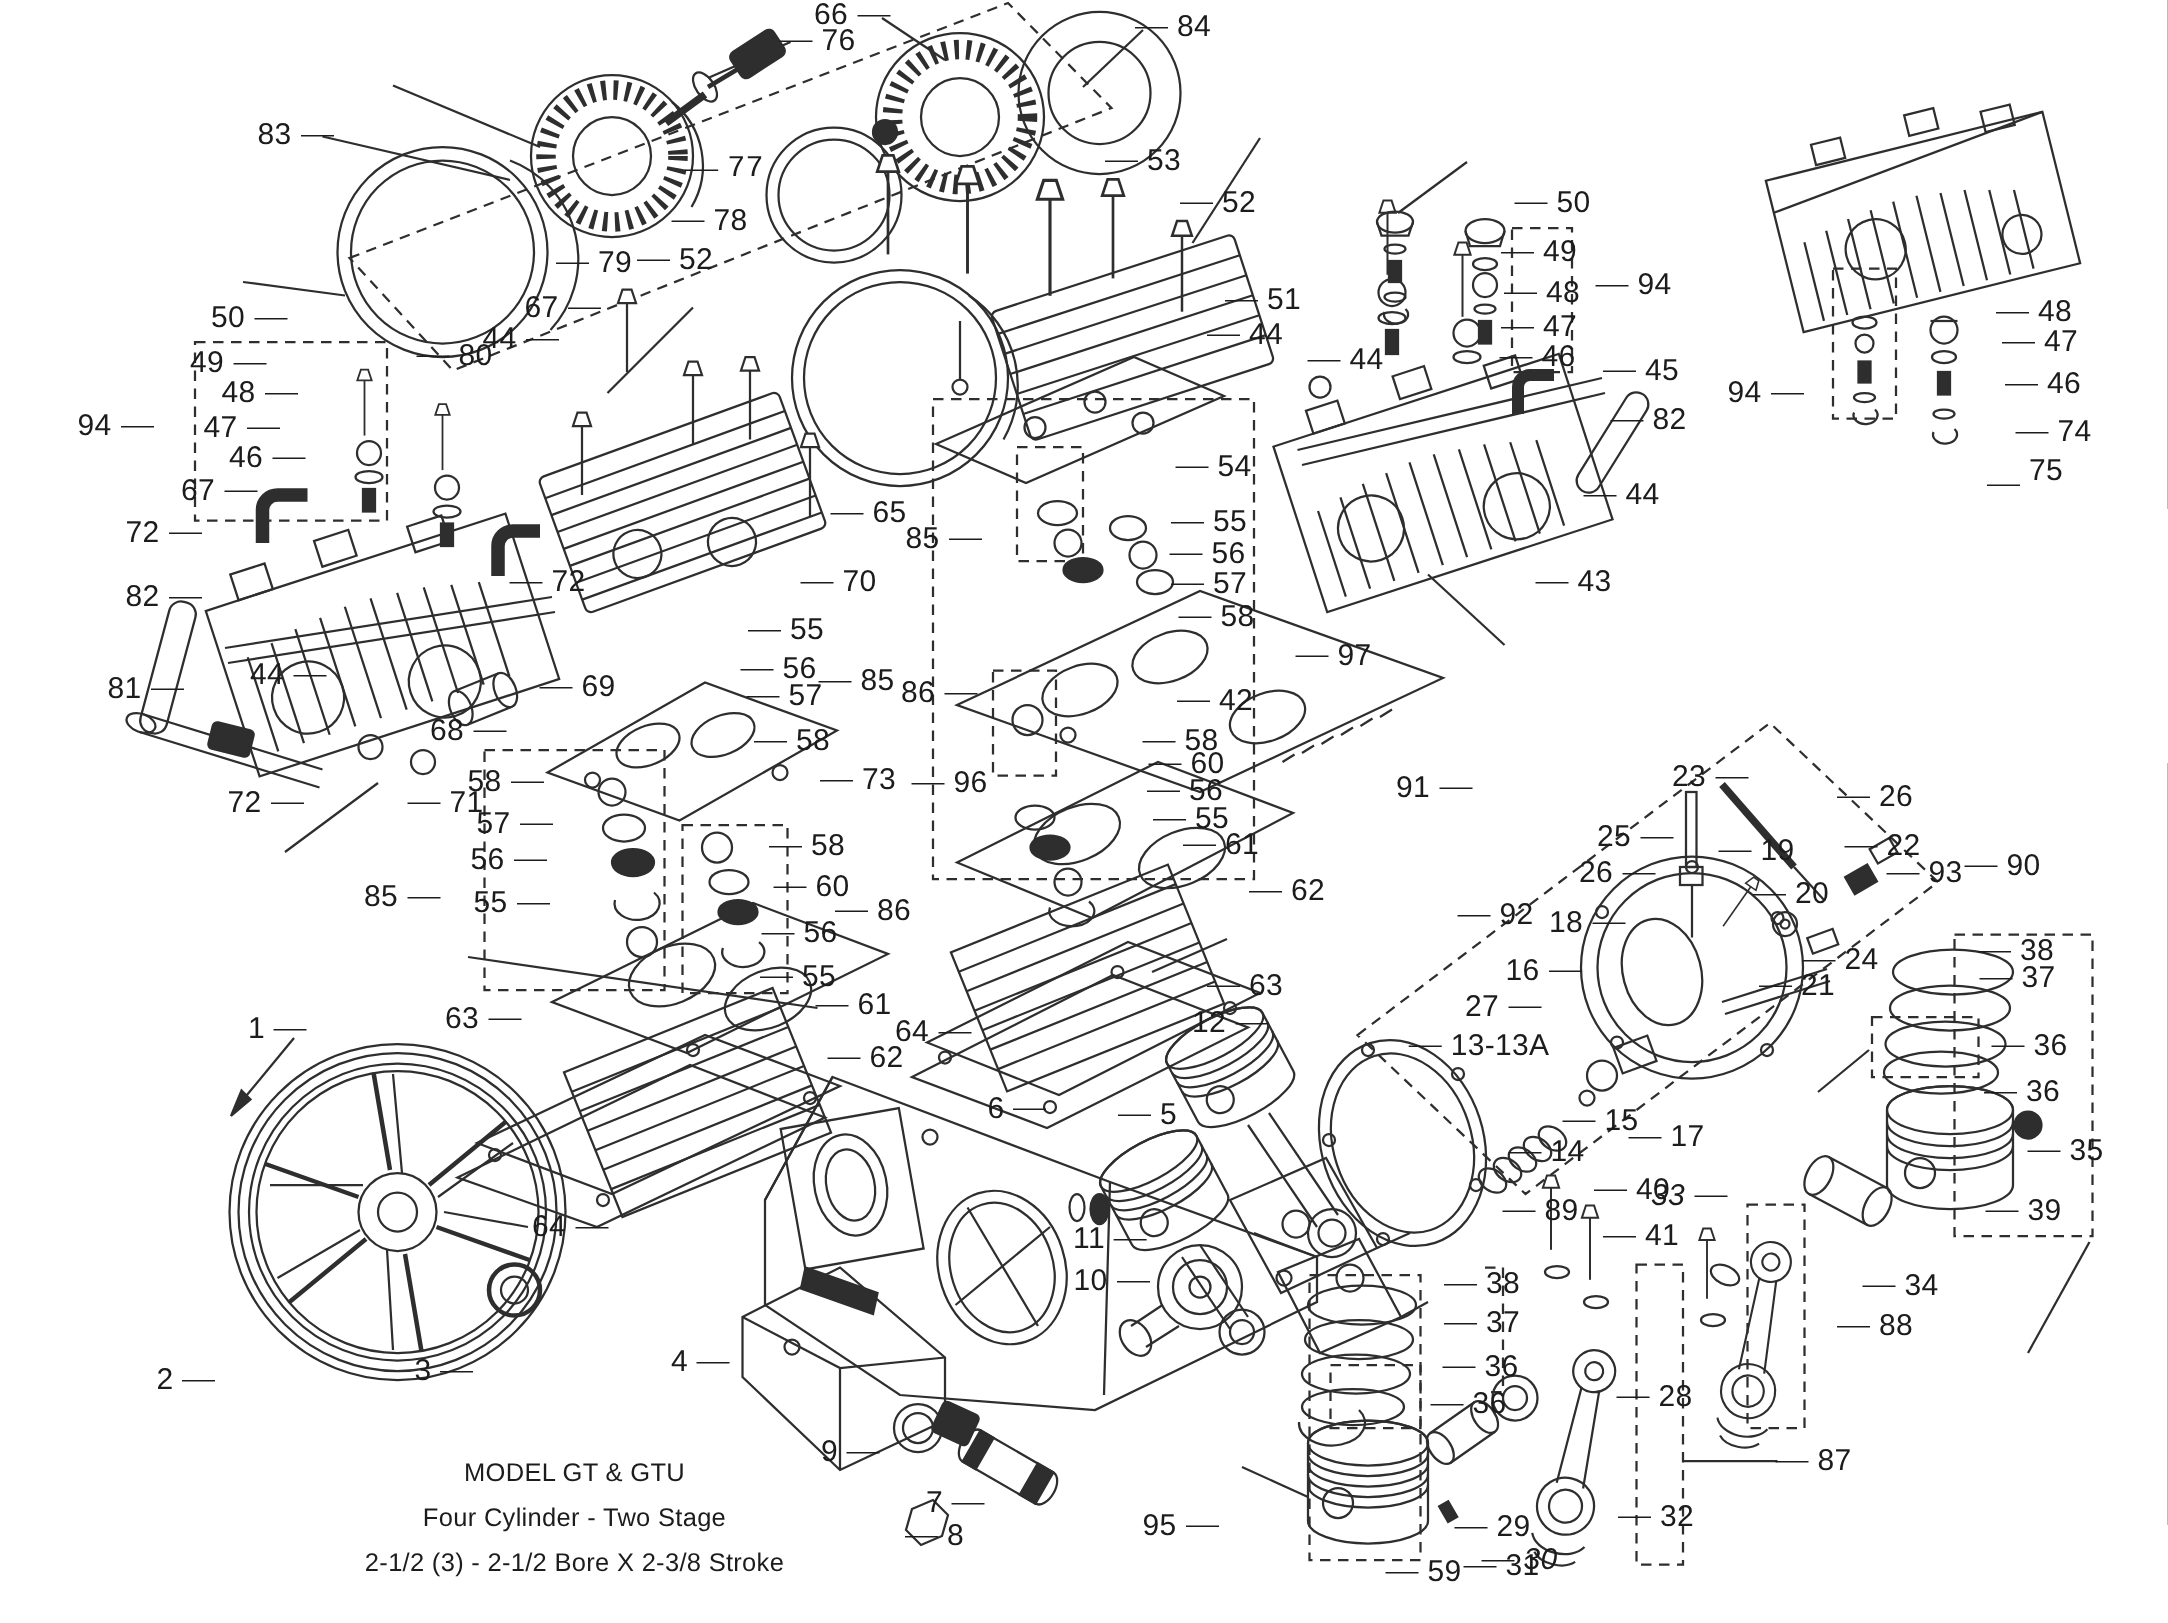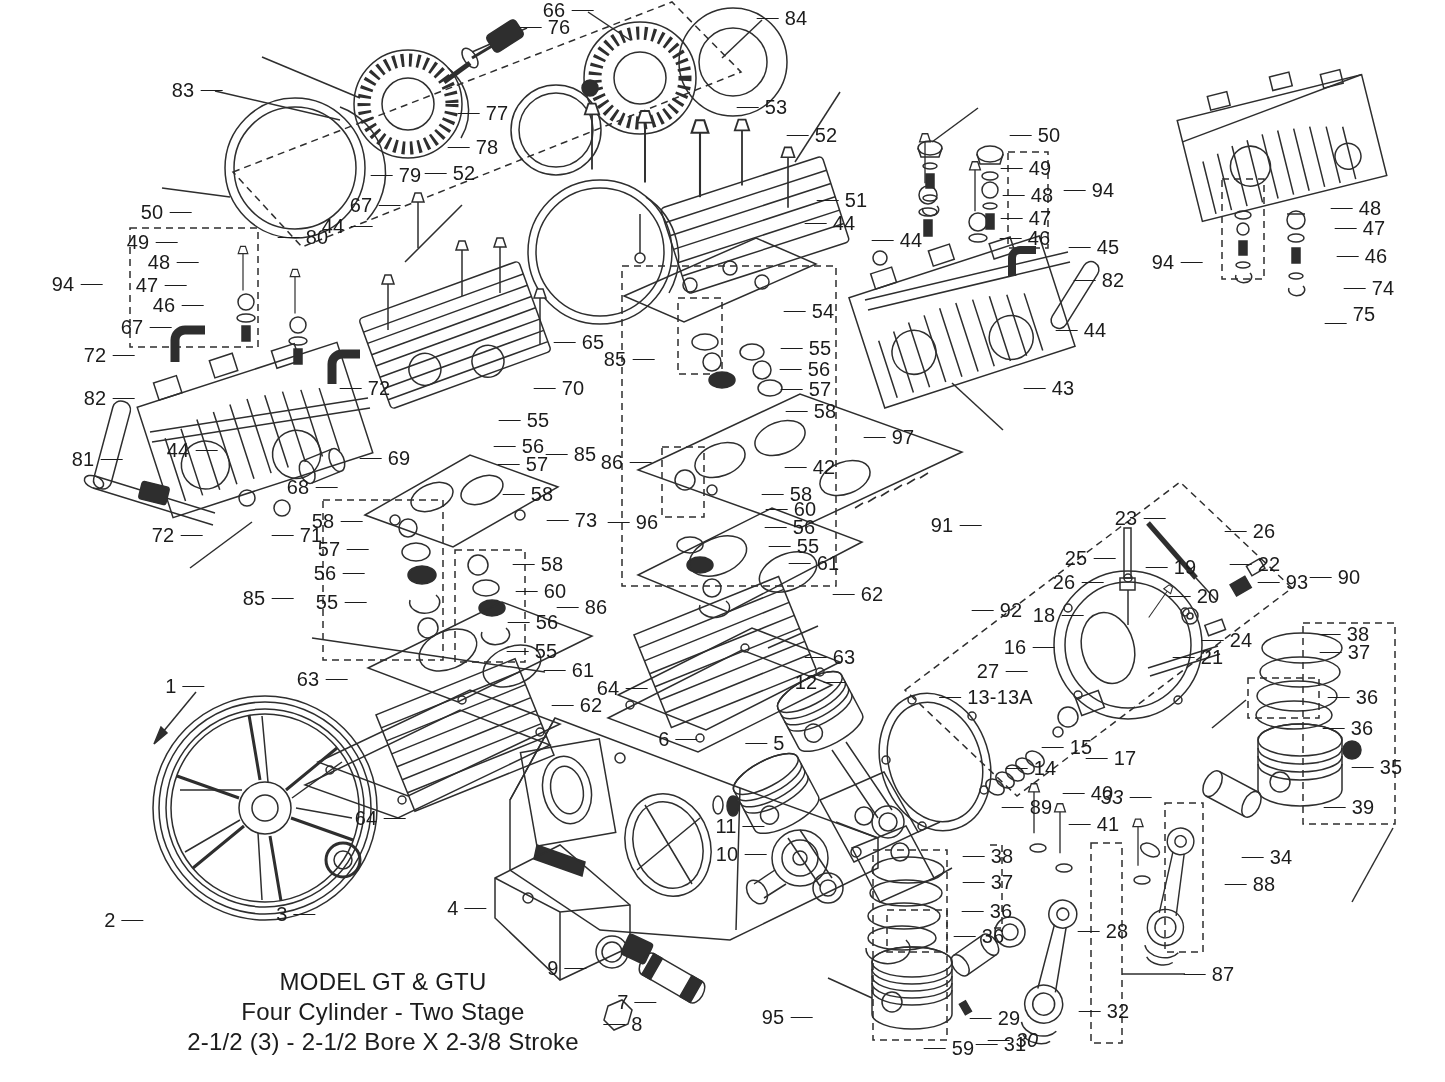--- a/index.html
+++ b/index.html
@@ -6,21 +6,21 @@
   .stage{position:relative;width:1445px;height:1082px;background:#fff;overflow:hidden;
          font-family:"Liberation Sans",sans-serif;color:#1c1c1c;}
   .stage svg{position:absolute;left:0;top:0;}
   .co{position:absolute;transform:translate(-50%,-50%);display:flex;align-items:center;
       font-size:20px;font-weight:400;white-space:nowrap;line-height:1;letter-spacing:.2px;}
   .co b{font-weight:400;}
   .co.l::before{content:"";display:inline-block;width:22px;height:0;border-top:1.8px solid #1c1c1c;margin-right:6px;}
   .co.r::after{content:"";display:inline-block;width:22px;height:0;border-top:1.8px solid #1c1c1c;margin-left:6px;}
   .note{position:absolute;transform:translate(-50%,-50%);text-align:center;
         font-size:18px;line-height:19.5px;white-space:pre-line;letter-spacing:.2px;}
-  .title{font-size:24px;line-height:30px;left:383px;top:1012px;}
+  .title{font-size:17px;line-height:30px;left:383px;top:1012px;}
 </style>
 </head>
 <body>
 
 <div class="stage">
 
 <svg width="1445" height="1082" viewBox="0 0 1445 1082">
   <defs>
     <g id="bolt" stroke="#2e2e2e" fill="#fff" stroke-width="1.5">
       <path d="M0,0 V48"></path>
@@ -479,21 +479,21 @@
         </span>
         <span class="co l" style="left: 545px; top: 27px;">
           <b>76</b>
         </span>
         <span class="co r" style="left: 568px; top: 10px;">
           <b>66</b>
         </span>
         <span class="co l" style="left: 782px; top: 18px;">
           <b>84</b>
         </span>
-        <span class="co l" style="left: 483px; top: 113px;">
+        <span class="co l" style="left: 483px; top: 113px; font-family: Liberation Mono, monospace;">
           <b>77</b>
         </span>
         <span class="co l" style="left: 473px; top: 147px;">
           <b>78</b>
         </span>
         <span class="co l" style="left: 396px; top: 175px;">
           <b>79</b>
         </span>
         <span class="co l" style="left: 450px; top: 173px;">
           <b>52</b>

